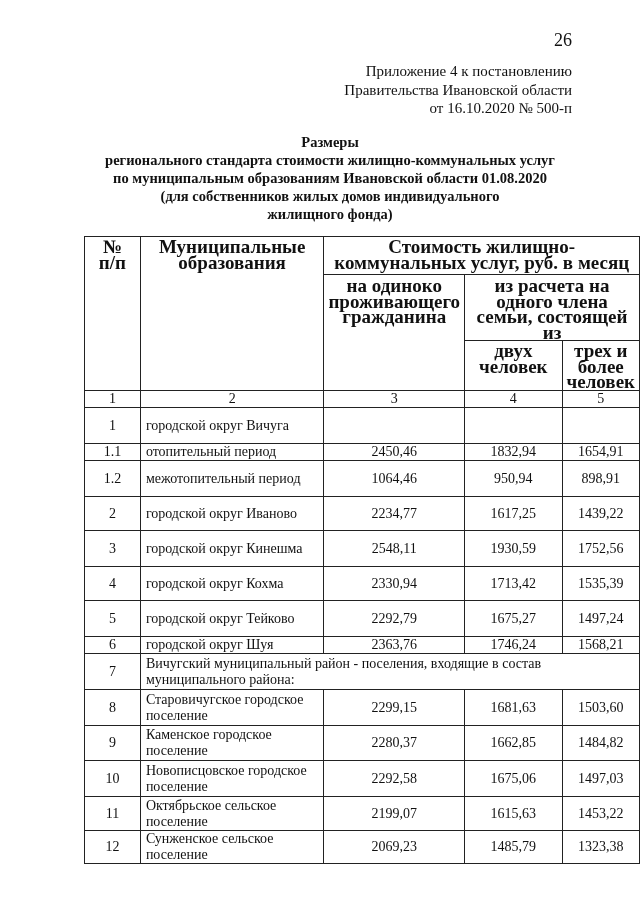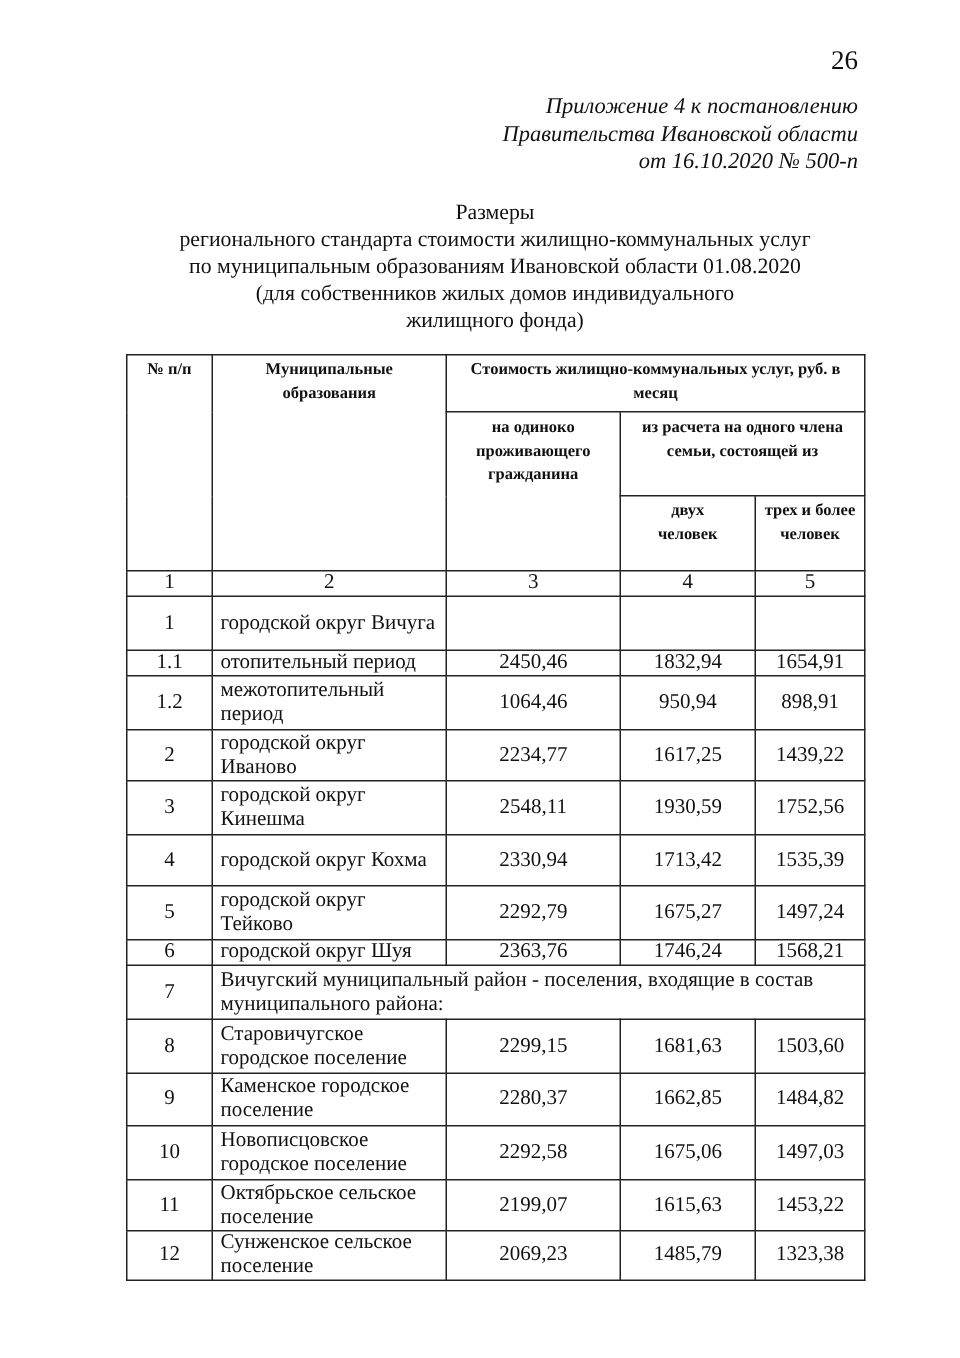--- a/index.html
+++ b/index.html
@@ -1,26 +1,26 @@
 <!DOCTYPE html>
 <html><head>
 <meta charset="utf-8">
 <style>
   html, body { margin: 0; padding: 0; background: #ffffff; }
   body { width: 640px; height: 905px; position: relative; overflow: hidden;
          font-family: "Liberation Serif", "DejaVu Serif", serif; color: #111; }
   .page-num { position: absolute; top: 30px; right: 68px; font-size: 18px; }
   .appendix { position: absolute; top: 62px; right: 68px; text-align: right;
-              font-size: 15px; line-height: 18.5px; font-style: italic; }
+              font-size: 15px; line-height: 18.5px; }
   .title { position: absolute; top: 133px; left: 60px; width: 540px; text-align: center;
-           font-weight: normal; font-size: 14.5px; line-height: 18px; }
+           font-weight: bold; font-size: 14.5px; line-height: 18px; }
   table { position: absolute; left: 84px; top: 236px; border-collapse: collapse;
           table-layout: fixed; font-size: 14px; }
   td, th { border: 1px solid #222; padding: 0 3px; vertical-align: middle; line-height: 16px; }
-  th { font-weight: bold; text-align: center; vertical-align: top; font-size: 11px; line-height: 15.5px; }
+  th { font-weight: bold; text-align: center; vertical-align: top; font-size: 19px; line-height: 15.5px; }
   td.num { text-align: center; }
   td.val { text-align: center; }
   td.name { text-align: left; padding-left: 5px; }
   tr.colnums td { text-align: center; height: 16px; }
 </style>
 </head>
 <body>
 
 <div class="page-num">26</div>
 

